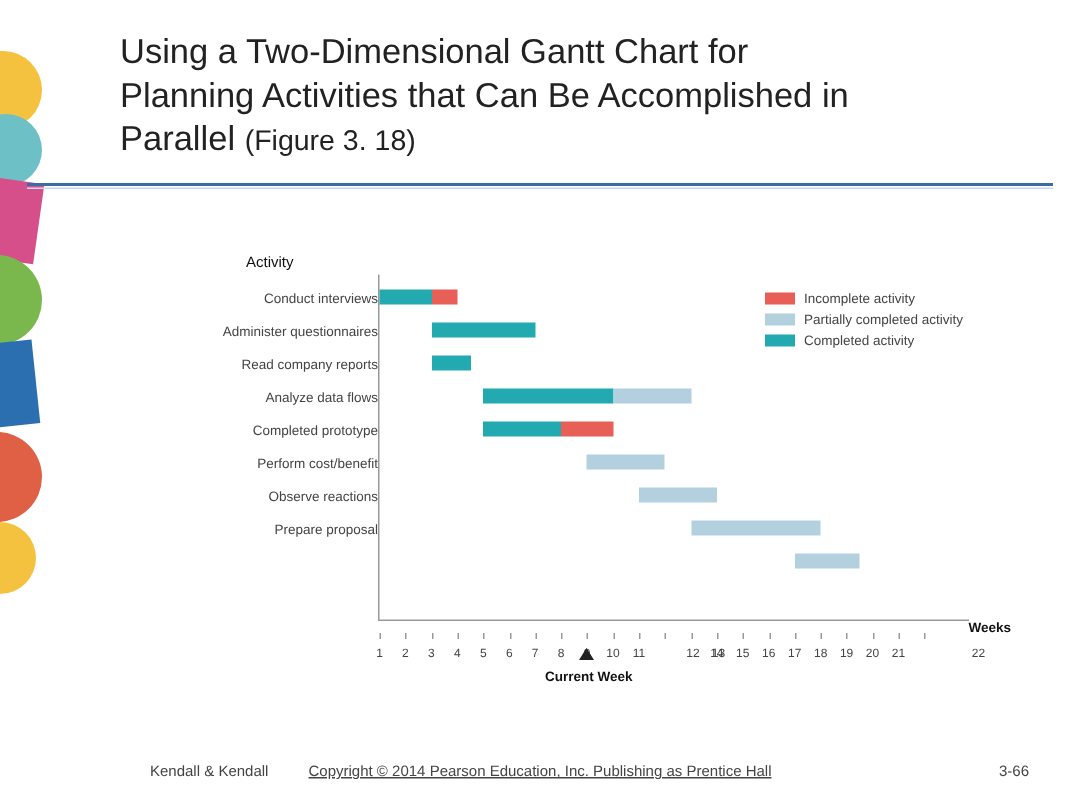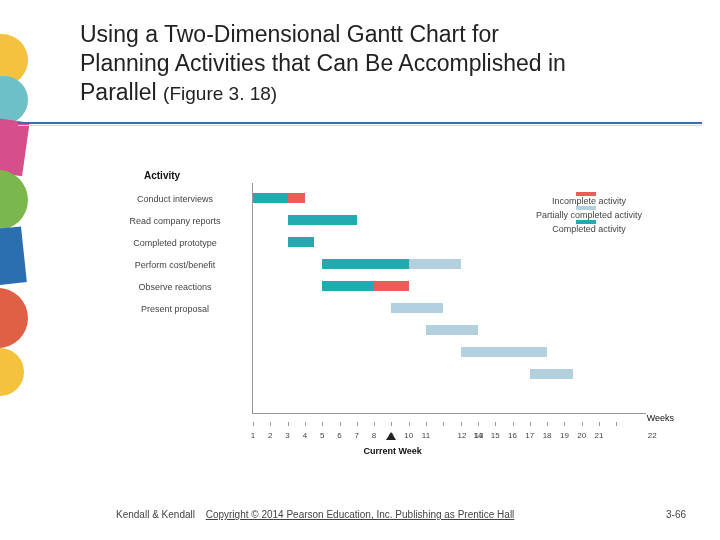--- a/index.html
+++ b/index.html
@@ -5,38 +5,38 @@
   html,body{margin:0;padding:0;width:720px;height:540px;background:#fff;font-family:"Segoe UI",Tahoma,Verdana,Arial,sans-serif;color:#111;overflow:hidden;}
   .left-deco{position:absolute;left:0;top:0;width:36px;height:540px;}
   .slide{position:relative;width:720px;height:540px;}
   .title{position:absolute;left:80px;top:20px;width:600px;font-size:23px;color:#222;line-height:1.25;}
   .title .fig{font-size:19px;}
   .title-rule{position:absolute;left:18px;top:122px;width:684px;height:2px;background:#3b6ca6;}
   .title-rule2{position:absolute;left:18px;top:125px;width:684px;height:1px;background:#c8d9ee;}
   .chart-wrap{position:absolute;left:98px;top:170px;width:548px;height:280px;}
   .axisY{position:absolute;left:154px;top:13px;bottom:36px;width:1px;background:#999;}
   .axisX{position:absolute;left:154px;right:0;bottom:36px;height:1px;background:#999;}
-  .yhdr{position:absolute;left:46px;top:0;font-size:10px;font-weight:bold;color:#111;}
-  .xhdr{position:absolute;right:-28px;bottom:27px;font-size:9px;font-weight:normal;color:#111;}
+  .yhdr{position:absolute;left:66px;top:0;font-size:10px;font-weight:normal;color:#111;}
+  .xhdr{position:absolute;right:-28px;bottom:27px;font-size:9px;font-weight:bold;color:#111;}
   .acts{position:absolute;left:0;top:18px;width:154px;}
-  .act-row{height:22px;line-height:22px;font-size:9px;color:#444;text-align:center;padding-left:0;white-space:nowrap;}
+  .act-row{height:22px;line-height:22px;font-size:9px;color:#444;text-align:right;padding-left:0;white-space:nowrap;}
   .plot{position:absolute;left:155px;right:0;top:18px;bottom:36px;}
   .bar-row{position:relative;height:22px;}
   .bar{position:absolute;top:5px;height:10px;}
   .c-completed{background:#23aab0;}
   .c-incomplete{background:#e85f58;}
   .c-partial{background:#b3d0de;}
   .tick{position:absolute;bottom:24px;width:1px;height:4px;background:#999;}
   .tick-lbl{position:absolute;bottom:10px;font-size:8px;color:#444;width:14px;text-align:center;}
   .cw-arrow{position:absolute;bottom:10px;width:0;height:0;border-left:5px solid transparent;border-right:5px solid transparent;border-bottom:8px solid #222;}
   .cw-lbl{position:absolute;bottom:-6px;font-size:9px;font-weight:bold;color:#111;}
   .legend{position:absolute;top:22px;right:4px;font-size:9px;color:#444;}
-  .legend .lr{display:flex;align-items:center;height:14px;flex-direction:column;}
+  .legend .lr{display:flex;align-items:center;height:14px;}
   .swatch{width:20px;height:8px;margin-right:6px;}
-  .footer-left{position:absolute;left:116px;bottom:20px;font-size:10px;color:#444;}
+  .footer-left{position:absolute;left:100px;bottom:20px;font-size:10px;color:#444;}
   .footer-mid{position:absolute;left:0;right:0;bottom:20px;text-align:center;font-size:10px;color:#444;text-decoration:underline;}
   .footer-right{position:absolute;right:34px;bottom:20px;font-size:10px;color:#444;}
 </style>
 </head>
 <body>
 
 <div class="slide">
 
   <div class="left-deco">
     <svg width="36" height="540">
@@ -60,25 +60,27 @@
   <div class="title-rule2"></div>
 
   <div class="chart-wrap">
     <div class="yhdr">Activity</div>
     <div class="xhdr">Weeks</div>
     <div class="axisY"></div>
     <div class="axisX"></div>
 
     <div class="acts" id="act-labels">
         <div class="act-row">Conduct interviews</div>
+        <div class="act-row">Administer questionnaires</div>
         <div class="act-row">Read company reports</div>
+        <div class="act-row">Analyze data flows</div>
         <div class="act-row">Completed prototype</div>
         <div class="act-row">Perform cost/benefit</div>
         <div class="act-row">Observe reactions</div>
-        <div class="act-row">Present proposal</div>
+        <div class="act-row">Prepare proposal</div>
       </div>
     <div class="plot" id="plot">
         <div class="bar-row">
           <div class="bar c-completed" style="left: 0px; width: 34.6px;"></div>
           <div class="bar c-incomplete" style="left: 34.6px; width: 17.3px;"></div>
         </div>
         <div class="bar-row">
           <div class="bar c-completed" style="left: 34.6px; width: 69.2px;"></div>
         </div>
         <div class="bar-row">

